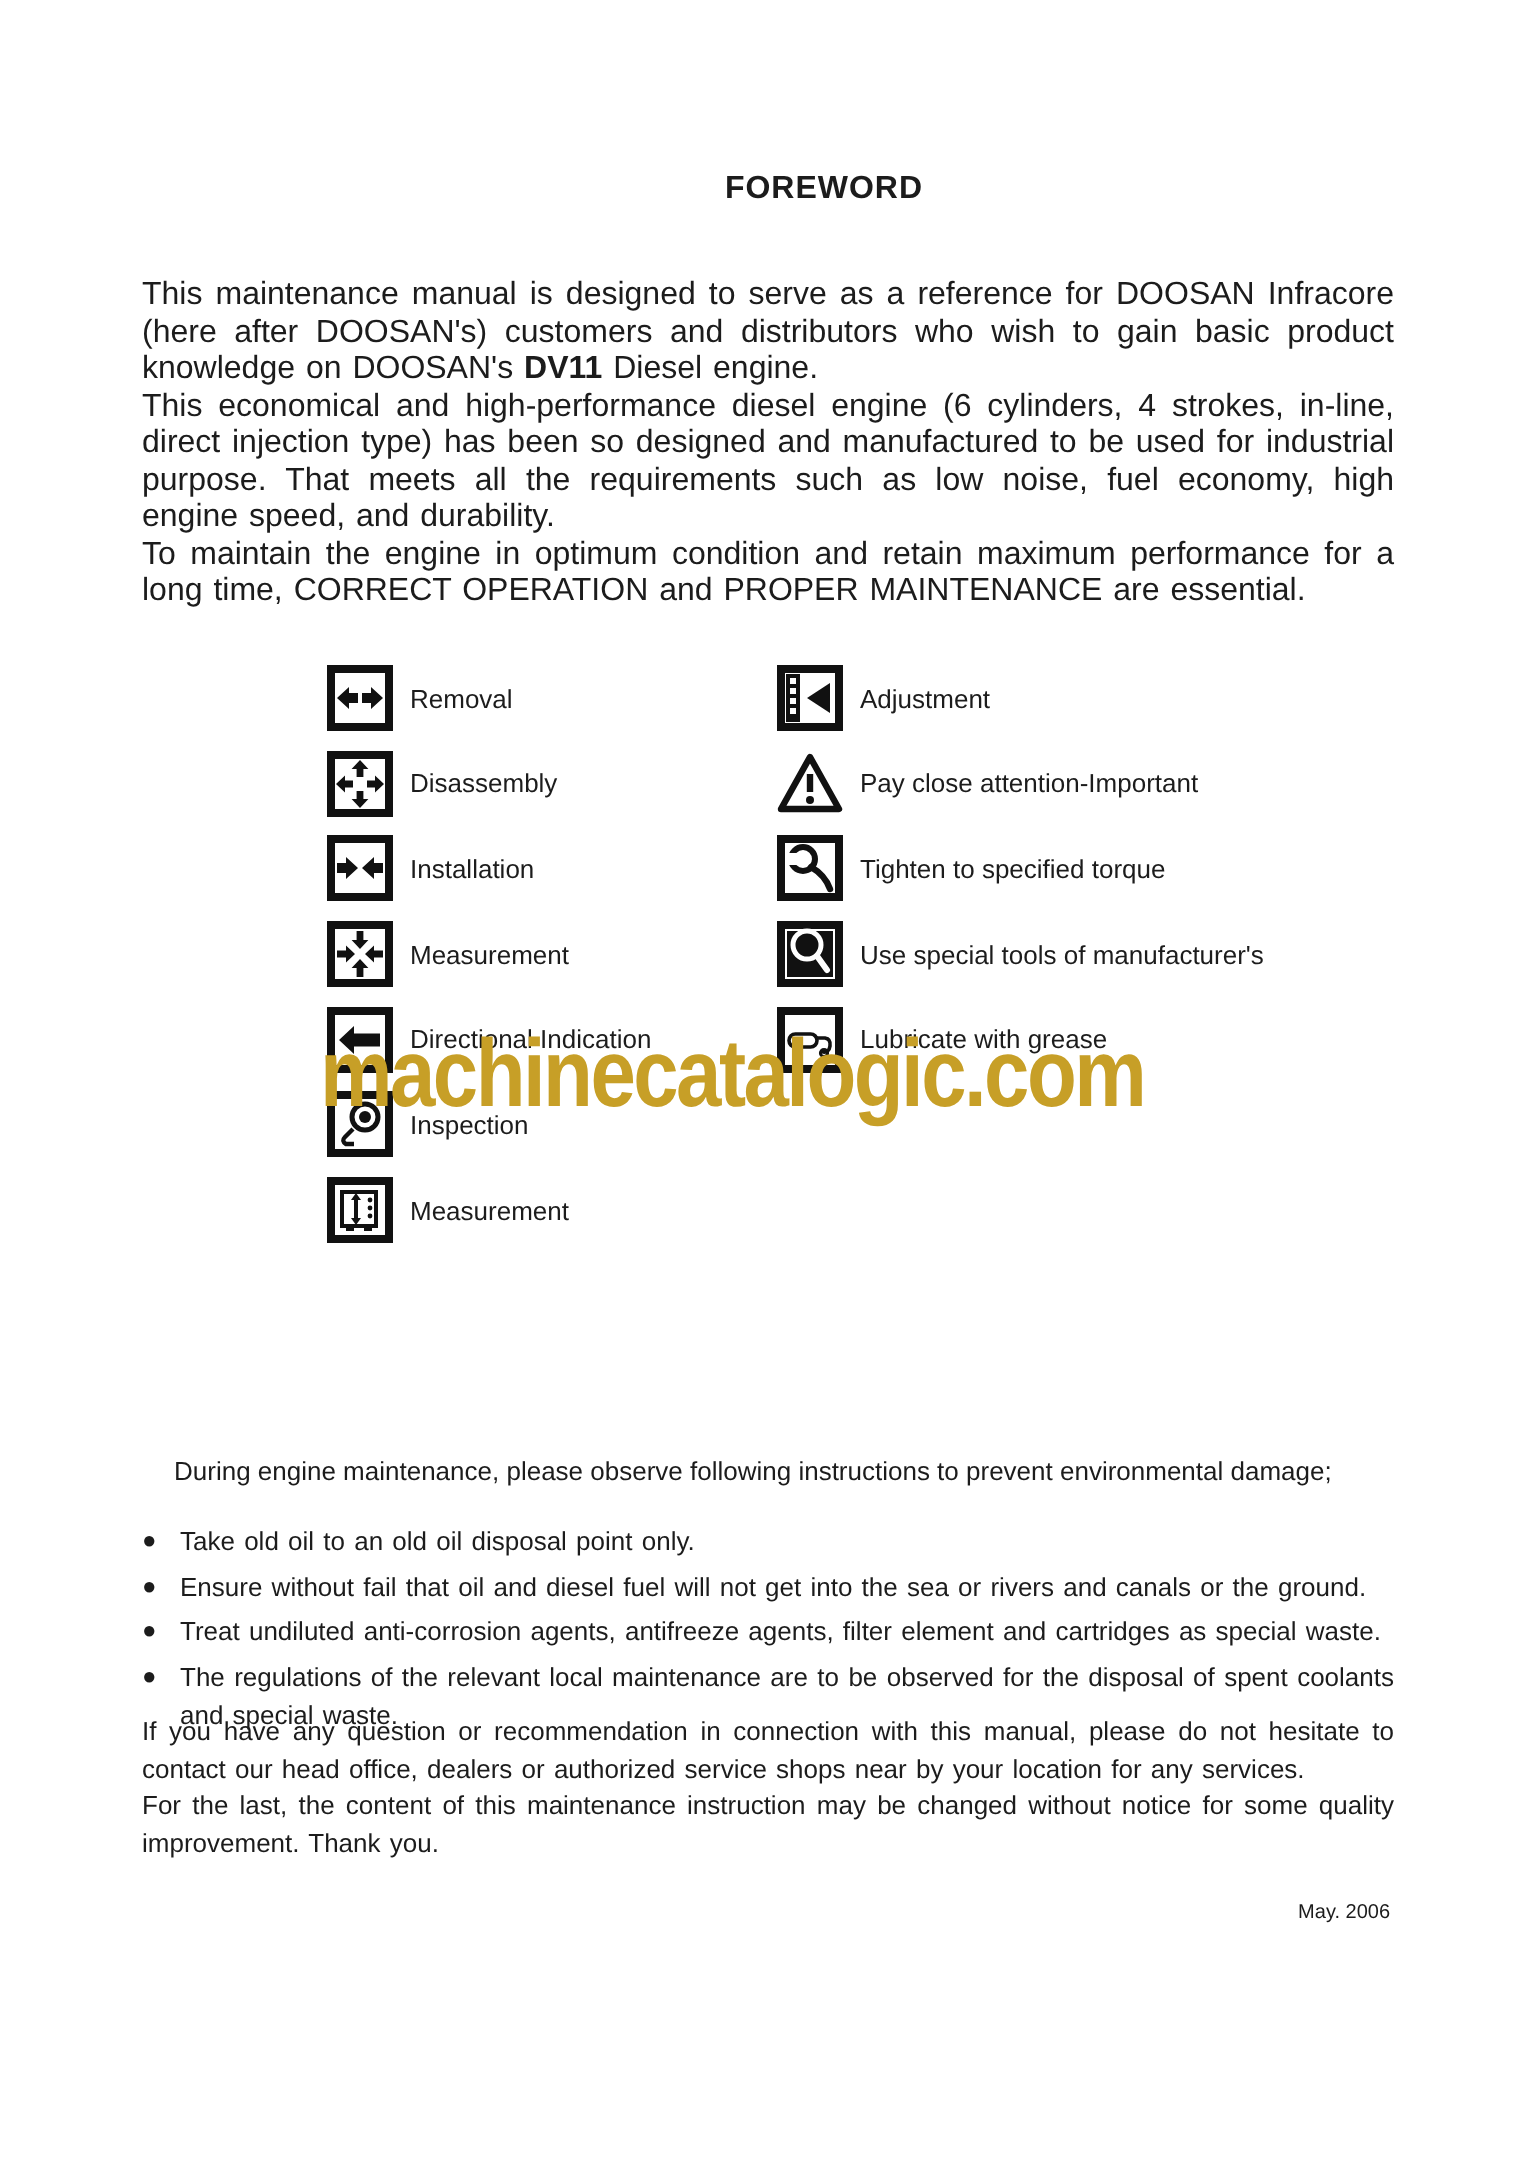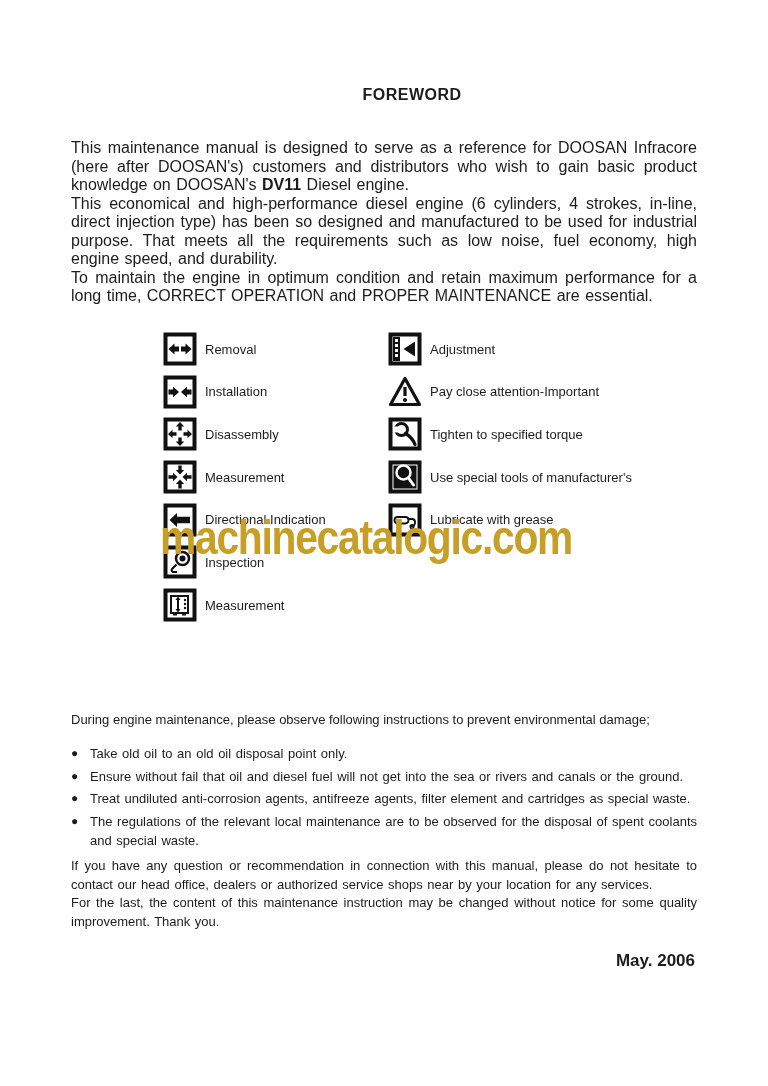--- a/index.html
+++ b/index.html
@@ -16,29 +16,29 @@
   .sym-col.left{left:163px;}
   .sym-col.right{left:388px;}
   .sym-row{display:flex;align-items:center;gap:8px;height:34px;margin-bottom:8.7px;}
   .sym-icon{width:34px;height:34px;flex:0 0 34px;}
   .sym-icon svg{display:block;width:34px;height:34px;}
   .sym-label{font-size:13px;white-space:nowrap;}
   .watermark{position:absolute;top:514px;left:160px;z-index:5;
              font-size:48px;font-weight:bold;line-height:1;letter-spacing:-1.5px;
              color:#C79F27;transform:scaleX(0.85);transform-origin:left top;white-space:nowrap;}
   .env{position:absolute;top:711px;left:71px;width:626px;font-size:13px;}
-  .env-intro{margin:0;line-height:18px;}
+  .env-intro{margin:16px;line-height:18px;}
   .bullets{margin-top:15px;}
   .bullet-row{display:flex;line-height:19px;margin-bottom:3.5px;text-align:justify;word-spacing:1px;}
   .bullet-marker{width:19px;flex:0 0 19px;font-size:12px;line-height:19px;}
   .bullet-text{flex:1;}
   .closing{position:absolute;top:857px;left:71px;width:626px;
            font-size:13px;line-height:18.5px;text-align:justify;word-spacing:1px;}
   .closing p{margin:0;}
-  .date{position:absolute;top:951px;right:73px;font-size:17px;font-weight:bold;}
+  .date{position:absolute;top:951px;right:73px;font-size:10px;font-weight:normal;}
 </style>
 </head>
 <body>
 
 <div class="page">
 
   <div class="title">FOREWORD</div>
 
   <div class="intro">
     <p><span>This maintenance manual is designed to serve as a reference for DOOSAN Infracore (here after DOOSAN's) customers and distributors who wish to gain basic product knowledge on DOOSAN's </span><span class="bold">DV11</span><span> Diesel engine.</span></p>
@@ -57,38 +57,38 @@
               <polygon points="28.5,17 22.5,11.5 22.5,14.5 18,14.5 18,19.5 22.5,19.5 22.5,22.5" fill="#111"></polygon>
             </svg>
         </span>
         <span class="sym-label">Removal</span>
       </div>
 
       <div class="sym-row">
         <span class="sym-icon">
           <svg viewBox="0 0 34 34">
               <rect x="2.5" y="2.5" width="29" height="29" fill="#fff" stroke="#111" stroke-width="4"></rect>
-              <polygon points="16,17 10,11.5 10,14.5 5.5,14.5 5.5,19.5 10,19.5 10,22.5" fill="#111"></polygon>
-              <polygon points="18,17 24,11.5 24,14.5 28.5,14.5 28.5,19.5 24,19.5 24,22.5" fill="#111"></polygon>
-            </svg>
-        </span>
-        <span class="sym-label">Installation</span>
-      </div>
-
-      <div class="sym-row">
-        <span class="sym-icon">
-          <svg viewBox="0 0 34 34">
-              <rect x="2.5" y="2.5" width="29" height="29" fill="#fff" stroke="#111" stroke-width="4"></rect>
               <polygon points="17,5 12.8,9.5 15.3,9.5 15.3,13.5 18.7,13.5 18.7,9.5 21.2,9.5" fill="#111"></polygon>
               <polygon points="17,29 12.8,24.5 15.3,24.5 15.3,20.5 18.7,20.5 18.7,24.5 21.2,24.5" fill="#111"></polygon>
               <polygon points="5,17 9.5,12.8 9.5,15.3 13.5,15.3 13.5,18.7 9.5,18.7 9.5,21.2" fill="#111"></polygon>
               <polygon points="29,17 24.5,12.8 24.5,15.3 20.5,15.3 20.5,18.7 24.5,18.7 24.5,21.2" fill="#111"></polygon>
             </svg>
         </span>
         <span class="sym-label">Disassembly</span>
+      </div>
+
+      <div class="sym-row">
+        <span class="sym-icon">
+          <svg viewBox="0 0 34 34">
+              <rect x="2.5" y="2.5" width="29" height="29" fill="#fff" stroke="#111" stroke-width="4"></rect>
+              <polygon points="16,17 10,11.5 10,14.5 5.5,14.5 5.5,19.5 10,19.5 10,22.5" fill="#111"></polygon>
+              <polygon points="18,17 24,11.5 24,14.5 28.5,14.5 28.5,19.5 24,19.5 24,22.5" fill="#111"></polygon>
+            </svg>
+        </span>
+        <span class="sym-label">Installation</span>
       </div>
 
       <div class="sym-row">
         <span class="sym-icon">
           <svg viewBox="0 0 34 34">
               <rect x="2.5" y="2.5" width="29" height="29" fill="#fff" stroke="#111" stroke-width="4"></rect>
               <polygon points="17,14.5 12.8,10 15.3,10 15.3,5.5 18.7,5.5 18.7,10 21.2,10" fill="#111"></polygon>
               <polygon points="17,19.5 12.8,24 15.3,24 15.3,28.5 18.7,28.5 18.7,24 21.2,24" fill="#111"></polygon>
               <polygon points="14.5,17 10,12.8 10,15.3 5.5,15.3 5.5,18.7 10,18.7 10,21.2" fill="#111"></polygon>
               <polygon points="19.5,17 24,12.8 24,15.3 28.5,15.3 28.5,18.7 24,18.7 24,21.2" fill="#111"></polygon>

